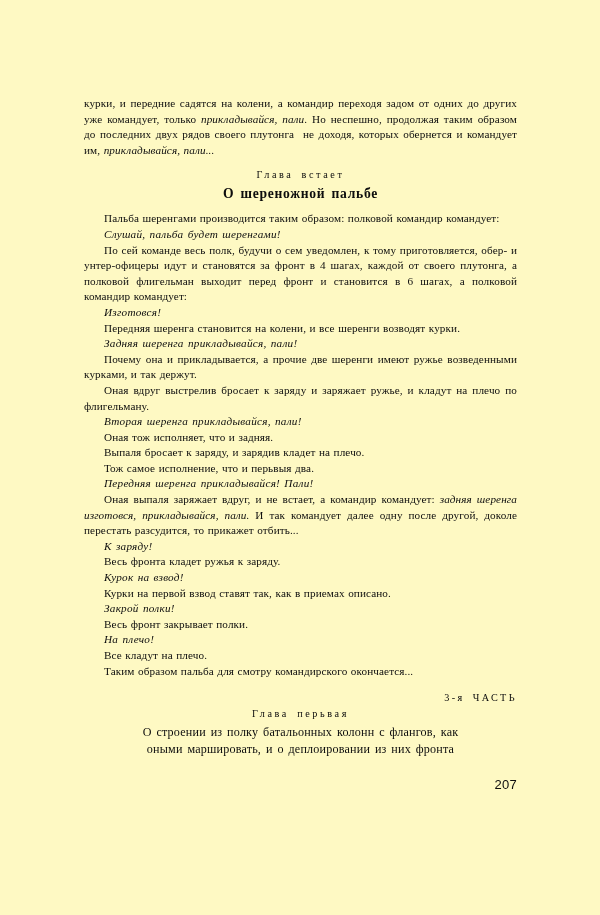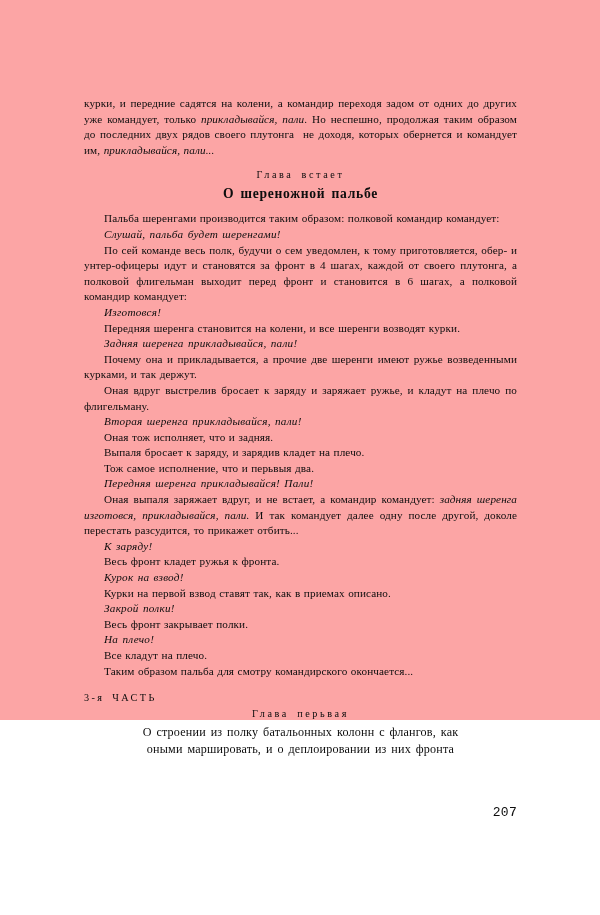--- a/index.html
+++ b/index.html
@@ -14,22 +14,22 @@
     position: relative;
     font-family: "Liberation Serif", "DejaVu Serif", serif;
     color: #0d0d0d;
     overflow: hidden;
   }
 
   .page {
     position: absolute;
     left: 0; top: 0;
     width: 600px;
-    height: 720px;
-    background: #fca5a5;
+    height: 915px;
+    background: #fef9c3;
   }
 
   .text-block {
     position: absolute;
     left: 84px;
     top: 96px;
     width: 433px;
   }
 
   
@@ -79,21 +79,21 @@
     text-align: center;
     font-weight: bold;
     letter-spacing: 0.7px;
     word-spacing: 2.2px;
   }
 
   .part-label {
     margin: 0;
     font-size: 10.2px;
     line-height: 15px;
-    text-align: left;
+    text-align: right;
     letter-spacing: 2.4px;
     word-spacing: 3px;
   }
 
   .section-title {
     margin: 0;
     font-size: 12.1px;
     line-height: 16.5px;
     text-align: center;
     font-weight: normal;
@@ -114,22 +114,21 @@
     font-style: italic;
   }
 
   .page-number {
     position: absolute;
     right: 83px;
     top: 778px;
     font-size: 13px;
     line-height: 14px;
     letter-spacing: 0.3px;
-    font-family: Liberation Mono, monospace;
-    margin-top: 28px;
+    font-family: Liberation Sans, sans-serif;
   }
 </style>
 </head>
 <body>
 
 <div class="page">
 
   <div class="text-block">
 
     <p class="justified">курки, и передние садятся на колени, а командир переходя задом от одних до других уже командует, только <em>прикладывайся, пали</em>. Но неспешно, продолжая таким образом до последних двух рядов своего плутонга&nbsp; не доходя, которых обернется и командует им, <em>прикладывайся, пали...</em></p>
@@ -151,21 +150,21 @@
     <p class="indent">Оная вдруг выстрелив бросает к заряду и заряжает ружье, и кладут на плечо по флигельману.</p>
     <p class="italic">Вторая шеренга прикладывайся, пали!</p>
     <p class="cmd">Оная тож исполняет, что и задняя.</p>
     <p class="cmd">Выпаля бросает к заряду, и зарядив кладет на плечо.</p>
     <p class="cmd">Тож самое исполнение, что и перьвыя два.</p>
     <p class="italic">Передняя шеренга прикладывайся! Пали!</p>
 
     <p class="indent"><span>Оная выпаля заряжает вдруг, и не встает, а командир командует:</span> <em>задняя шеренга изготовся, прикладывайся, пали.</em> <span>И так командует далее одну после другой, доколе перестать разсудится, то прикажет отбить...</span></p>
 
     <p class="italic">К заряду!</p>
-    <p class="cmd">Весь фронт кладет ружья к фронта.</p>
+    <p class="cmd">Весь фронта кладет ружья к заряду.</p>
     <p class="italic">Курок на взвод!</p>
     <p class="cmd">Курки на первой взвод ставят так, как в приемах описано.</p>
     <p class="italic">Закрой полки!</p>
     <p class="cmd">Весь фронт закрывает полки.</p>
     <p class="italic">На плечо!</p>
     <p class="cmd">Все кладут на плечо.</p>
     <p class="cmd">Таким образом пальба для смотру командирского окончается...</p>
 
     <div class="sp-before-part"></div>
 

